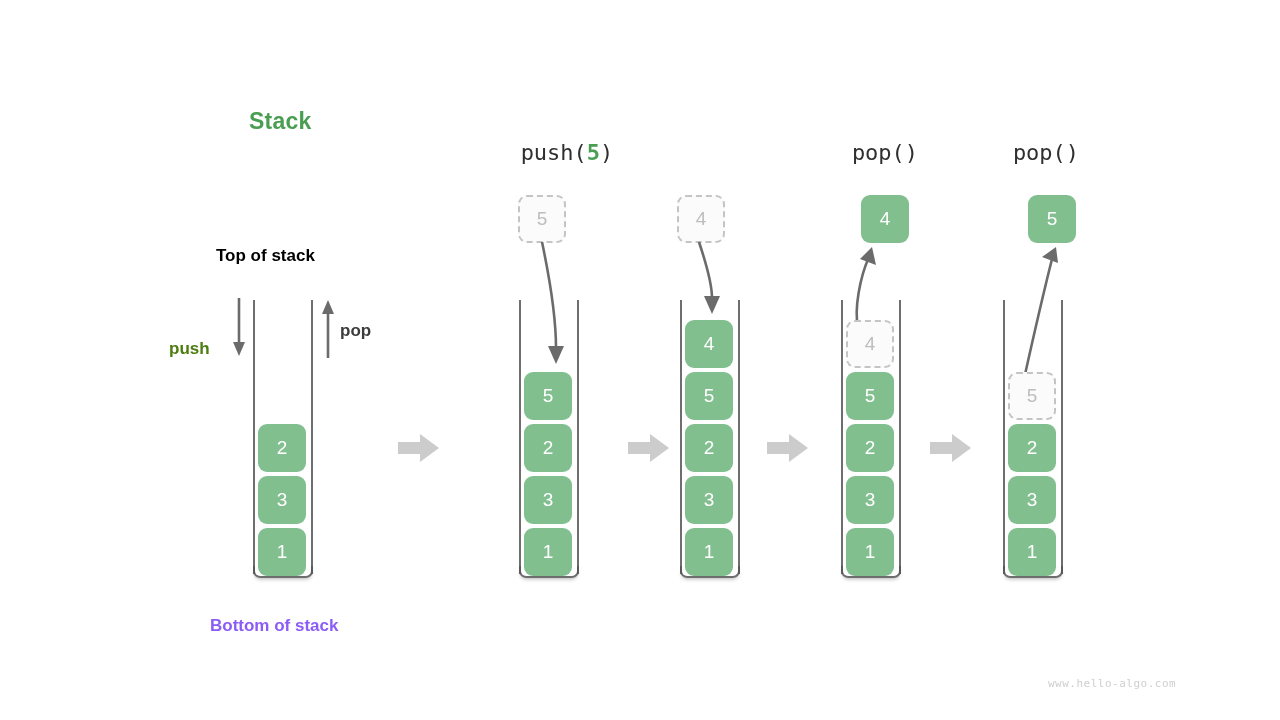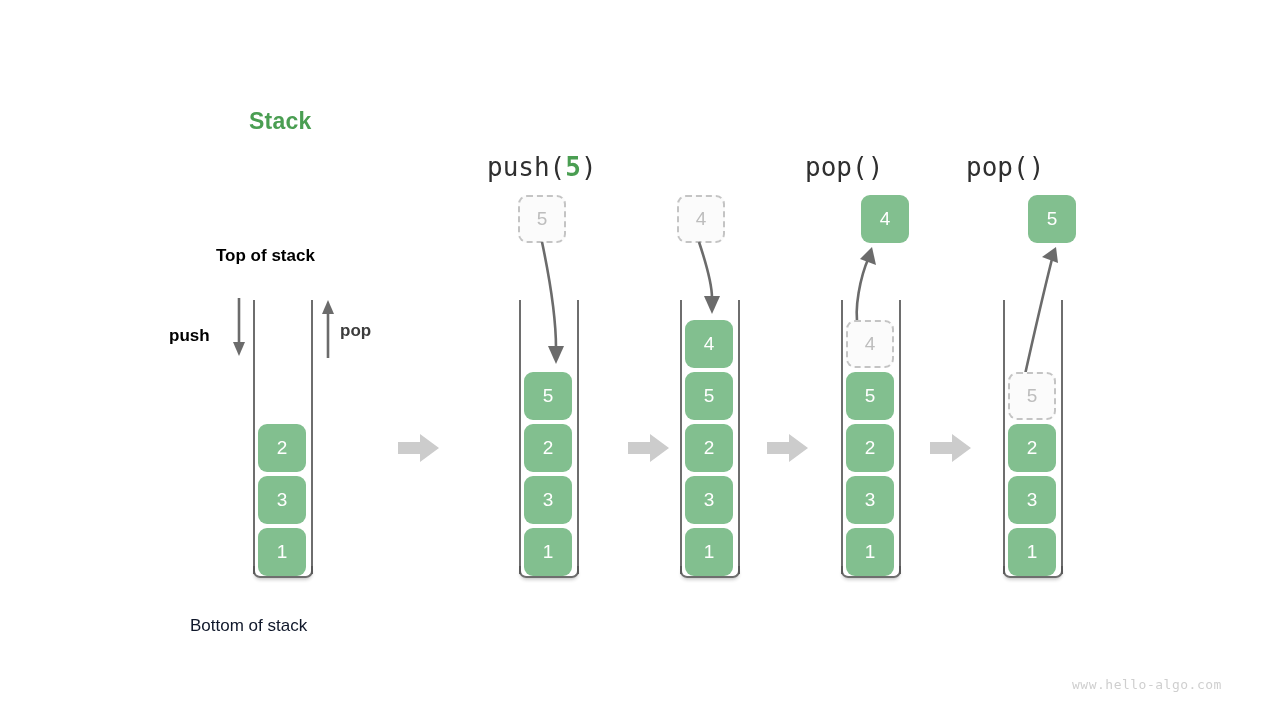--- a/index.html
+++ b/index.html
@@ -37,61 +37,61 @@
   }
   .label-top {
     left: 216px;
     top: 246px;
     font-size: 17px;
     font-weight: bold;
     color: #000000;
     white-space: nowrap;
   }
   .label-bottom {
-    left: 190px;
+    left: 210px;
     top: 616px;
     font-size: 17px;
-    font-weight: normal;
-    color: #0f172a;
+    font-weight: bold;
+    color: #8b5cf6;
     white-space: nowrap;
   }
   .label-push {
     left: 169px;
-    top: 326px;
-    font-size: 17px;
-    font-weight: bold;
-    color: #000000;
+    top: 339px;
+    font-size: 17px;
+    font-weight: bold;
+    color: #4d7c0f;
     white-space: nowrap;
   }
   .label-pop {
     left: 340px;
     top: 321px;
     font-size: 17px;
     font-weight: bold;
     color: #3c3c3c;
     white-space: nowrap;
   }
 
   .op-label {
     top: 140px;
     font-family: "DejaVu Sans Mono", "Liberation Mono", monospace;
-    font-size: 26px;
+    font-size: 22px;
     color: #2f2f2f;
     white-space: nowrap;
+    text-align: center;
     width: 160px;
     letter-spacing: 0px;
-    margin-top: 12px;
   }
   .op-label .arg { color: #4a9e52; font-weight: bold; }
 
   .watermark {
-    left: 1072px;
+    left: 1048px;
     top: 677px;
     font-family: "DejaVu Sans Mono", "Liberation Mono", monospace;
-    font-size: 13px;
+    font-size: 11px;
     color: #cfcfcf;
     white-space: nowrap;
     letter-spacing: 0.5px;
     text-align: right;
   }
 
   
   .container-wall {
     width: 2px;
     background: #555555;

